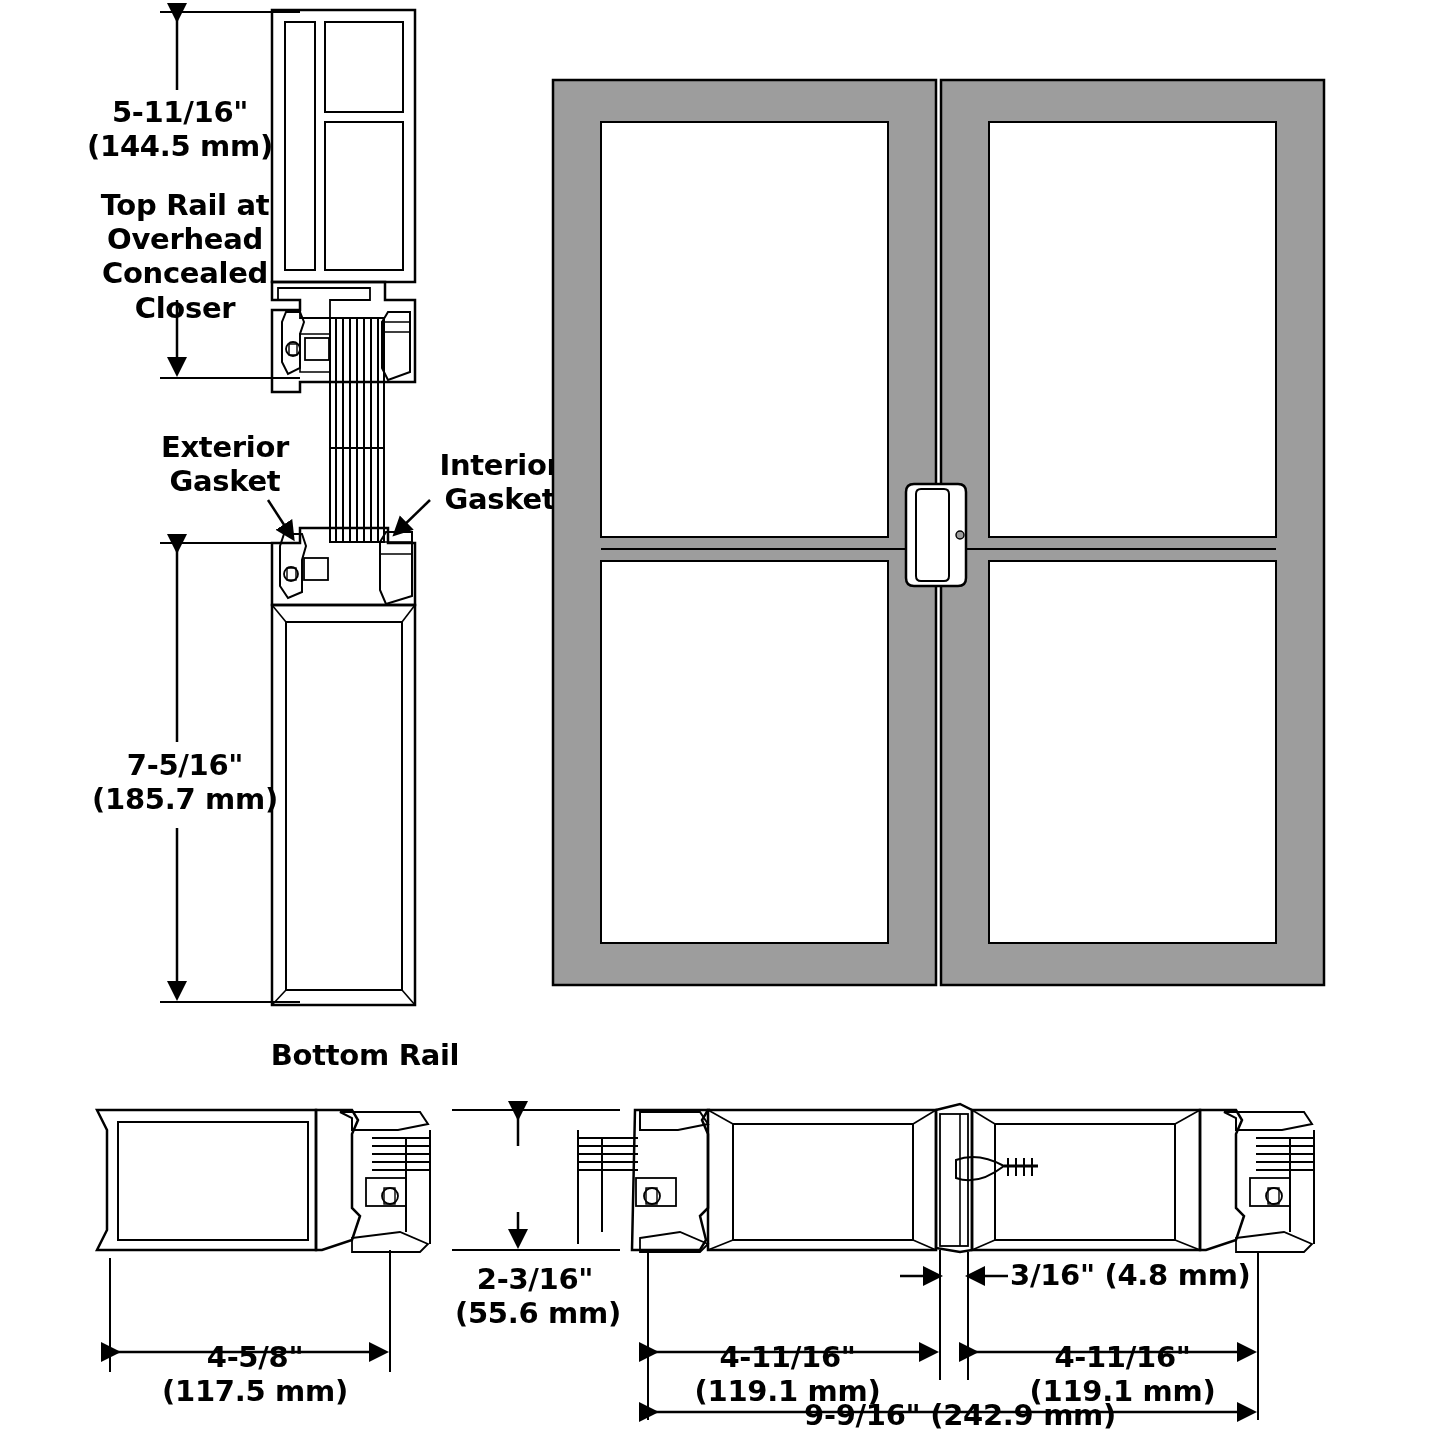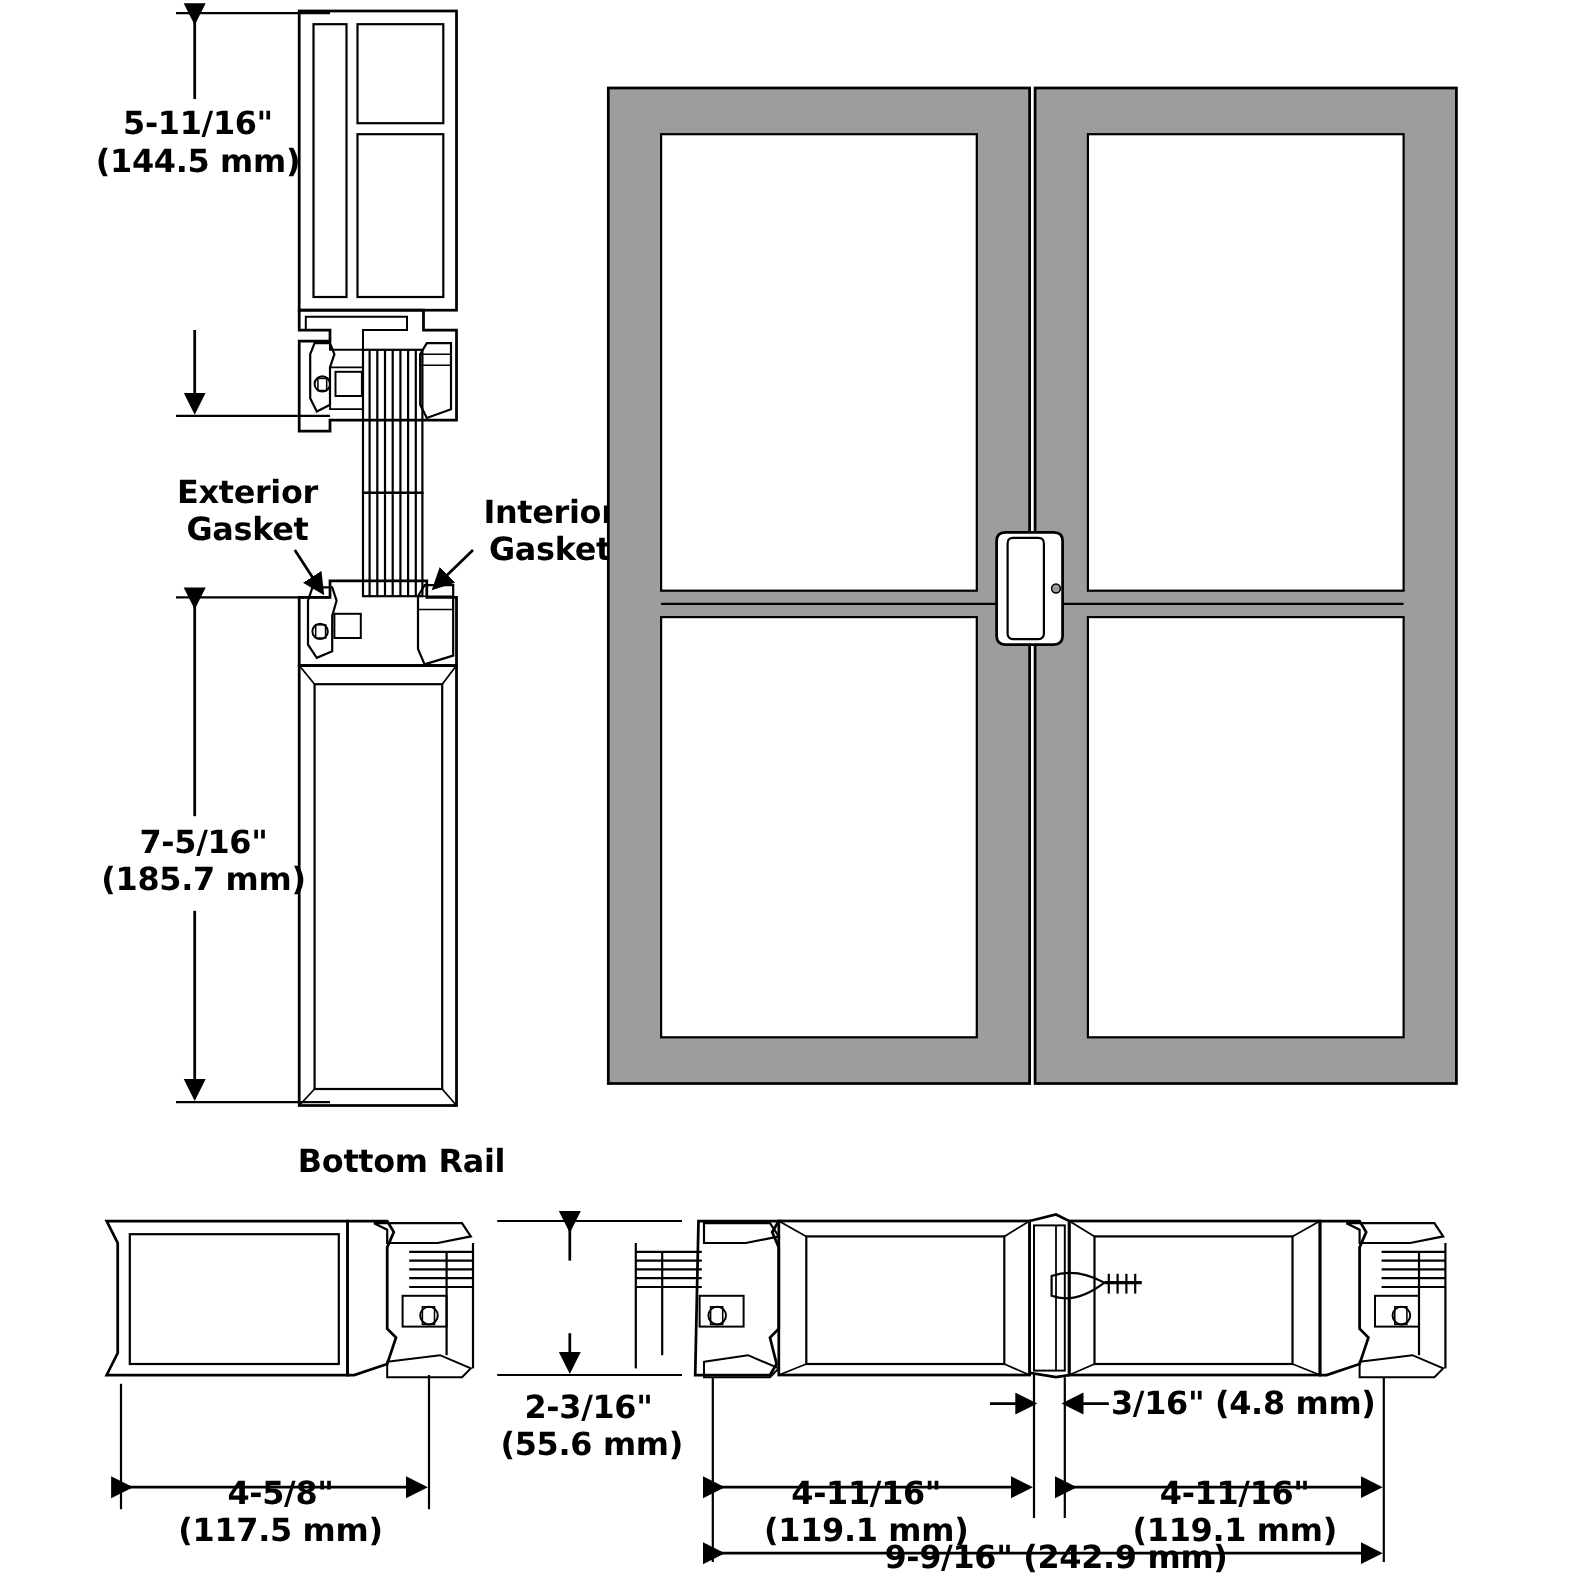--- a/index.html
+++ b/index.html
@@ -37,20 +37,24 @@
   svg { position: absolute; left: 0; top: 0; }
   .ln { stroke: #000; fill: none; }
 </style>
 </head>
 <body>
 
 <div id="sheet">
 
   <div class="lbl dim c" style="left:60px; top:95px; width:240px;">5-11/16"
 (144.5 mm)</div>
+  <div class="lbl cap c" style="left:70px; top:188px; width:230px;">Top Rail at
+Overhead
+Concealed
+Closer</div>
   <div class="lbl cap c" style="left:130px; top:430px; width:190px;">Exterior
 Gasket</div>
   <div class="lbl cap c" style="left:405px; top:448px; width:190px;">Interior
 Gasket</div>
   <div class="lbl dim c" style="left:70px; top:748px; width:230px;">7-5/16"
 (185.7 mm)</div>
   <div class="lbl cap c" style="left:250px; top:1038px; width:230px;">Bottom Rail</div>
   <div class="lbl dim c" style="left:135px; top:1340px; width:240px;">4-5/8"
 (117.5 mm)</div>
   <div class="lbl dim c" style="left:455px; top:1262px; width:160px;">2-3/16"

